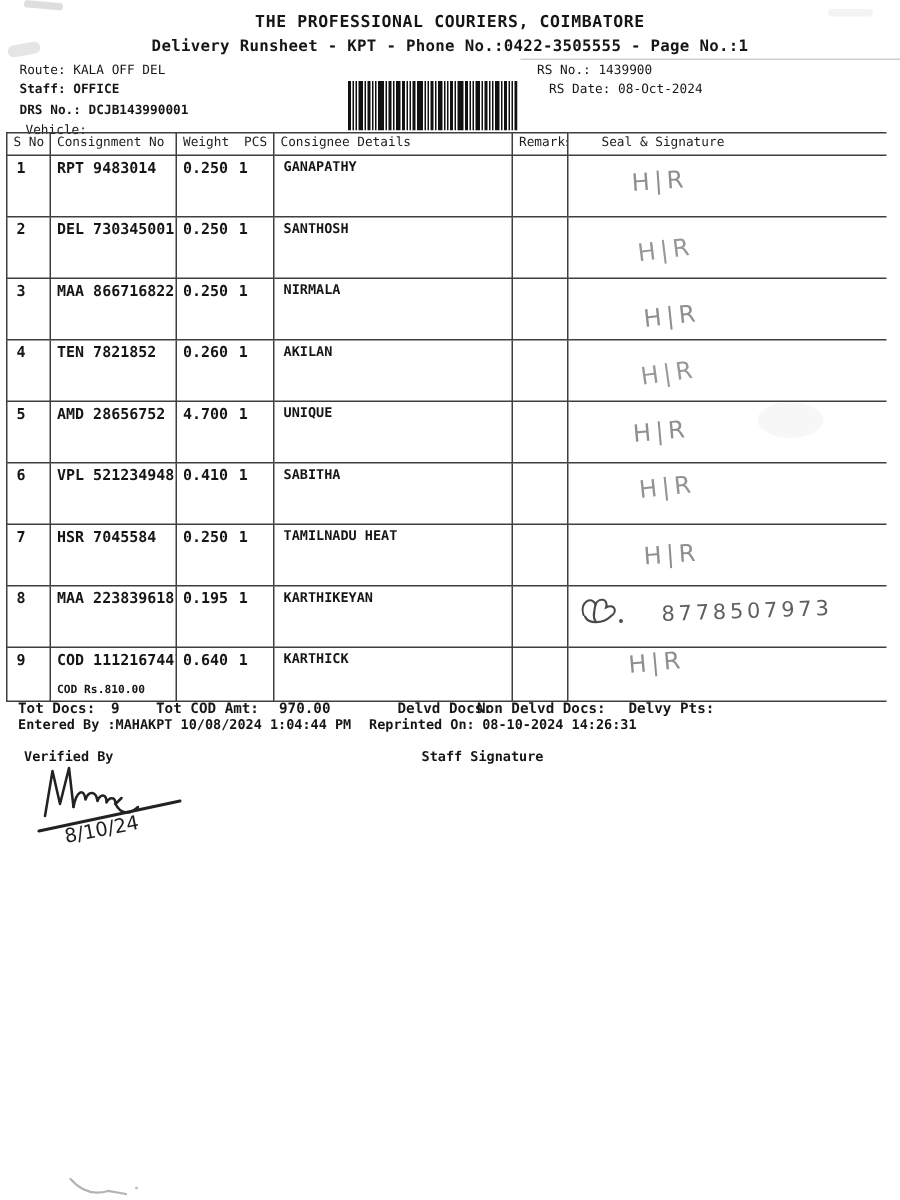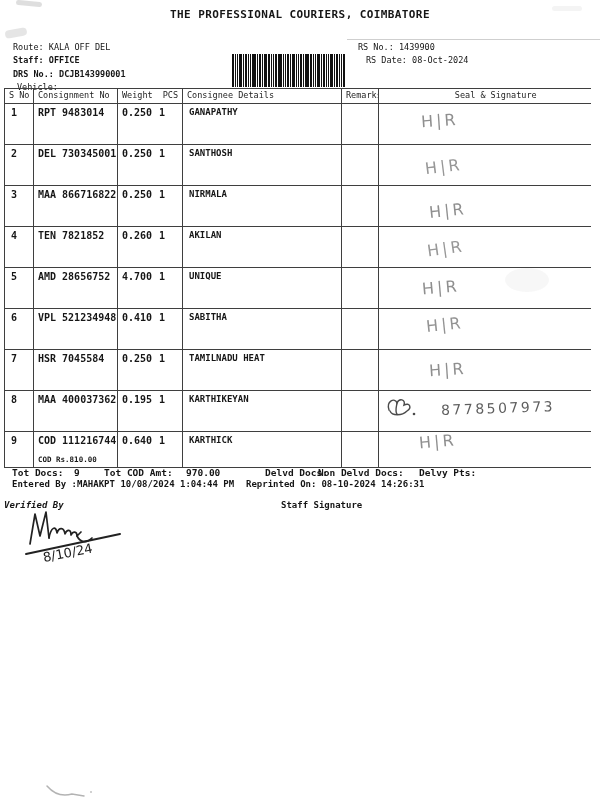--- a/index.html
+++ b/index.html
@@ -25,21 +25,21 @@
   .m-drs{top:69px;left:13px;font-weight:bold;}
   .m-vehicle{top:82px;left:17px;text-align:right;}
   .m-rsno{top:42px;left:358px;}
   .m-rsdate{top:55px;left:350px;padding-left:16px;}
 
   .barcode{position:absolute;left:232px;top:54px;width:113px;height:33px;}
 
   
   table.runsheet{position:absolute;left:4px;top:88px;width:586px;border-collapse:collapse;table-layout:fixed;}
   .runsheet th,.runsheet td{border:1px solid #3f3f3f;vertical-align:top;padding:0;overflow:hidden;}
-  .runsheet th:last-child,.runsheet td:last-child{border-right:0;text-align:center;}
+  .runsheet th:last-child,.runsheet td:last-child{border-right:0;}
   .runsheet thead tr{height:15px;}
   .runsheet tbody tr{height:41px;}
   .runsheet tbody tr:last-child{height:36px;}
   .runsheet th{font-size:8.5px;font-weight:normal;text-align:left;padding:1px 0 0 4px;color:#1d1d1d;white-space:nowrap;}
   th.h-seal{padding-left:22px;}
   th .pcs-h{margin-left:10px;}
   td.c-sno{padding:3px 0 0 6px;font-size:10px;font-weight:bold;}
   td.c-consignment{padding:3px 0 0 4px;font-size:10px;font-weight:bold;white-space:nowrap;}
   td.c-weightpcs{padding:3px 0 0 4px;font-size:10px;font-weight:bold;white-space:nowrap;}
   td.c-weightpcs .pcs-v{margin-left:7px;}
@@ -69,37 +69,38 @@
   .sum-line{top:467px;font-size:9.5px;}
   .sum-line span{position:absolute;}
   .p-totdocs-l{left:12px;} .p-totdocs-v{left:74px;}
   .p-cod-l{left:104px;}    .p-cod-v{left:186px;}
   .p-delvd-l{left:233px;margin-left:32px;}  .p-nondelvd-l{left:318px;} .p-delvy-l{left:419px;}
   .ent-line{top:479px;font-size:9px;}
   .p-entered{left:12px;position:absolute;}
   .p-reprinted{left:246px;position:absolute;}
   .p-reprinted .val{margin-left:5px;margin-top:48px;}
   .sig-line{top:500px;font-size:9px;}
-  .p-verified{left:4px;position:absolute;font-style:italic;}
+  .p-verified{left:16px;position:absolute;}
   .p-staffsig{left:281px;position:absolute;}
 
   .verified-sig{position:absolute;left:20px;top:504px;}
   .bottom-mark{position:absolute;left:44px;top:783px;}
 </style>
 </head>
 <body>
 
 <div class="page">
 
   <div class="smudge smudge-a"></div>
   <div class="smudge smudge-b"></div>
   <div class="smudge smudge-c"></div>
   <div class="smudge smudge-d"></div>
 
   <div class="doc-title">THE PROFESSIONAL COURIERS, COIMBATORE</div>
+  <div class="doc-subtitle">Delivery Runsheet - KPT - Phone No.:0422-3505555 - Page No.:1</div>
   <div class="faint-rule"></div>
 
   <div class="meta m-route"><span>Route:</span> <span>KALA OFF DEL</span></div>
   <div class="meta m-staff"><span>Staff:</span> <span>OFFICE</span></div>
   <div class="meta m-drs"><span>DRS No.:</span> <span>DCJB143990001</span></div>
   <div class="meta m-vehicle"><span>Vehicle:</span></div>
   <div class="meta m-rsno"><span>RS No.:</span> <span>1439900</span></div>
   <div class="meta m-rsdate"><span>RS Date:</span> <span>08-Oct-2024</span></div>
 
   <svg class="barcode" viewBox="0 0 113 33" xmlns="http://www.w3.org/2000/svg">
@@ -284,21 +285,21 @@
       <td class="c-remarks"></td>
       <td class="c-seal">
         <span class="hr-mark">H|R</span>
 
       </td>
     </tr>
 
     <tr>
       <td class="c-sno">8</td>
       <td class="c-consignment">
-        <span>MAA 400037362</span>
+        <span>MAA 223839618</span>
         
       </td>
       <td class="c-weightpcs">
         <span>0.195</span><span class="pcs-v">1</span>
       </td>
       <td class="c-consignee">KARTHIKEYAN</td>
       <td class="c-remarks"></td>
       <td class="c-seal">
 
         <span class="seal-sig-group">

